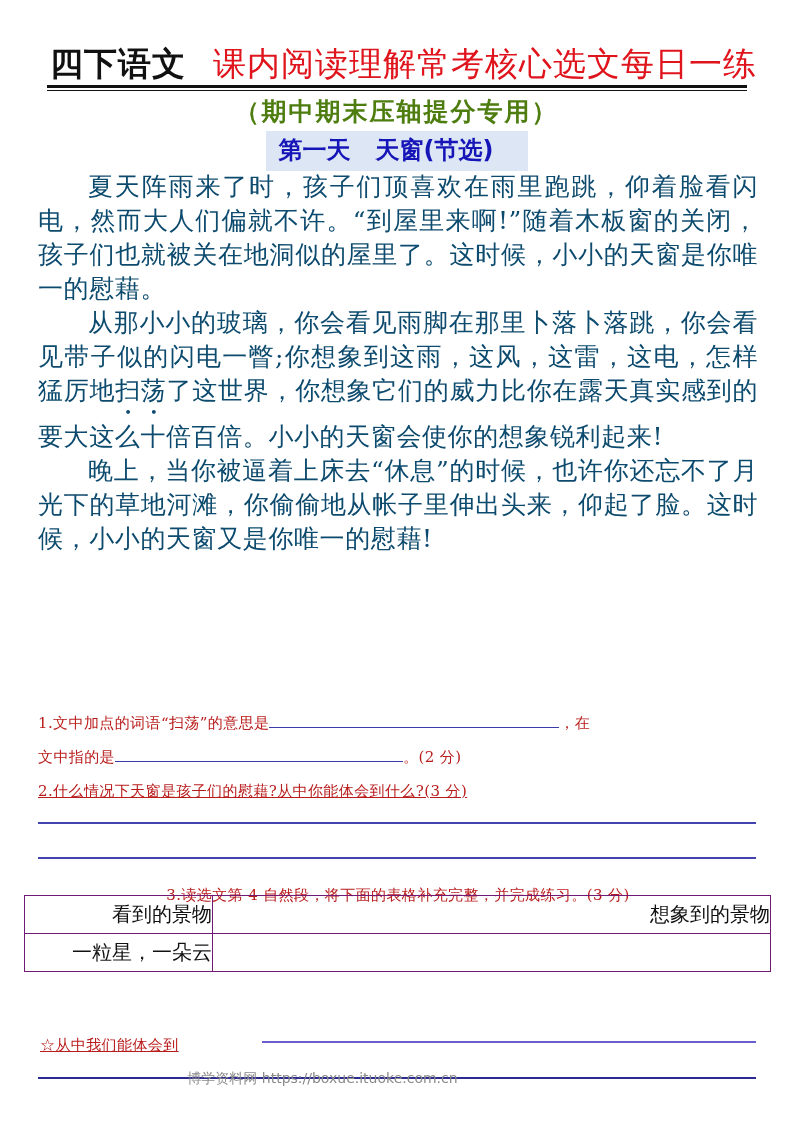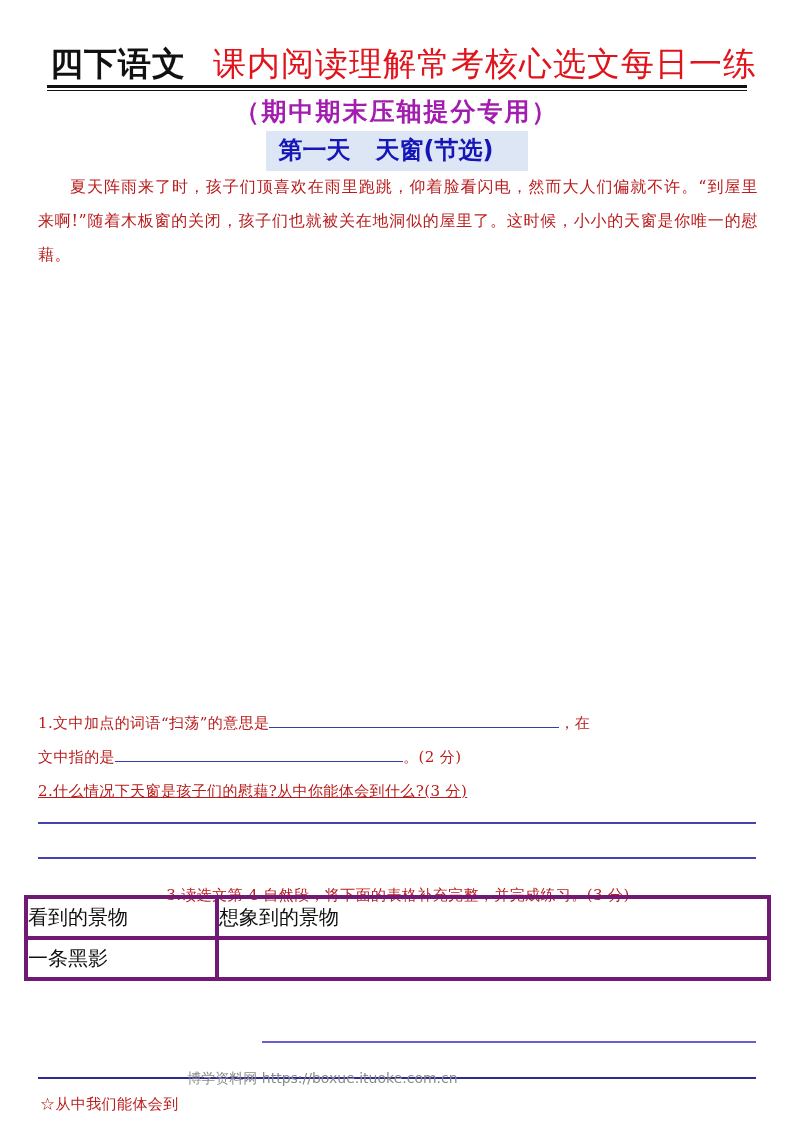--- a/index.html
+++ b/index.html
@@ -6,86 +6,88 @@
     body { width: 793px; height: 1122px; position: relative; overflow: hidden;
            font-family: "DejaVu Serif", "Liberation Serif", serif; }
     .title { position: absolute; left: 50px; top: 42px; width: 700px; text-align: center;
              font-size: 33px; font-weight: bold; letter-spacing: 1px; white-space: nowrap;
              line-height: 44px; font-family: "DejaVu Sans", sans-serif; }
     .title .black { color: #111111; }
     .title .red { color: #e0141c; font-weight: normal; margin-left: 27px; }
     .rule-thick { position: absolute; left: 47px; width: 700px; top: 85px; height: 3px; background: #111; }
     .rule-thin { position: absolute; left: 47px; width: 700px; top: 90px; height: 1px; background: #111; }
     .subtitle { position: absolute; left: 0; width: 793px; top: 95px; text-align: center;
-                color: #a21caf; font-size: 25px; font-weight: bold; line-height: 34px;
+                color: #4d7c0f; font-size: 25px; font-weight: bold; line-height: 34px;
                 font-family: "DejaVu Sans", sans-serif; letter-spacing: 2px; }
     .day-title-wrap { position: absolute; left: 266px; top: 131px; width: 262px; height: 40px;
                       background: #dce6f5; }
     .day-title { position: absolute; left: 266px; top: 131px; width: 240px; text-align: center;
                  color: #1616b8; font-size: 24px; font-weight: bold; line-height: 38px;
                  font-family: "DejaVu Sans", sans-serif; white-space: pre; }
     .passage { position: absolute; left: 38px; top: 170px; width: 720px;
-               color: #b91c1c; font-size: 16px; line-height: 34px; letter-spacing: 0.6px;
+               color: #0c4a6e; font-size: 25px; line-height: 34px; letter-spacing: 0.6px;
                text-align: justify; }
     .passage p { margin: 0; text-indent: 2em; }
     .dot-word { text-emphasis: dot; -webkit-text-emphasis: dot; text-emphasis-position: under;
                 -webkit-text-emphasis-position: under; }
     .q { position: absolute; left: 38px; width: 720px; color: #b91c1c; font-size: 15px; line-height: 34px;
          letter-spacing: 0.4px; margin-top: 16px; }
     .blank { display: inline-block; border-bottom: 1.5px solid #3a3aa8; vertical-align: baseline;
              height: 20px; }
     .hline { position: absolute; left: 38px; width: 718px; height: 2px; background: #4444b0; }
     table.scenes { position: absolute; left: 24px; top: 895px; width: 747px; border-collapse: collapse;
                    font-size: 20px; color: #111; }
-    table.scenes td { border: 4px solid #701a75; height: 37px; text-align: left; padding: 0; }
+    table.scenes td { border: 1px solid #701a75; height: 37px; text-align: right; padding: 0; }
     table.scenes td.c1 { width: 187px; }
     .footer { position: absolute; left: 0; width: 645px; top: 1070px; text-align: center;
               color: #8a8a8a; font-size: 14px; font-family: "DejaVu Sans", sans-serif; }
   </style>
 </head>
 <body>
 
 <div class="title">
   <span class="black">四下语文</span><span class="red">课内阅读理解常考核心选文每日一练</span>
 </div>
 <div class="rule-thick"></div>
 <div class="rule-thin"></div>
 
 <div class="subtitle">（期中期末压轴提分专用）</div>
 
 <div class="day-title-wrap"></div>
 <div class="day-title">第一天   天窗(节选)</div>
 
 <div class="passage">
   <p>夏天阵雨来了时，孩子们顶喜欢在雨里跑跳，仰着脸看闪电，然而大人们偏就不许。“到屋里来啊!”随着木板窗的关闭，孩子们也就被关在地洞似的屋里了。这时候，小小的天窗是你唯一的慰藉。</p>
+  <p><span>从那小小的玻璃，你会看见雨脚在那里卜落卜落跳，你会看见带子似的闪电一瞥;你想象到这雨，这风，这雷，这电，怎样猛厉地</span><span class="dot-word">扫荡</span><span>了这世界，你想象它们的威力比你在露天真实感到的要大这么十倍百倍。小小的天窗会使你的想象锐利起来!</span></p>
+  <p>晚上，当你被逼着上床去“休息”的时候，也许你还忘不了月光下的草地河滩，你偷偷地从帐子里伸出头来，仰起了脸。这时候，小小的天窗又是你唯一的慰藉!</p>
 </div>
 
 <div class="q" style="top: 690px;">
   <span>1.文中加点的词语“扫荡”的意思是</span><span class="blank" style="width: 290px;"></span><span>，在</span><br>
   <span>文中指的是</span><span class="blank" style="width: 288px;"></span><span>。(2 分)</span>
 </div>
 
 <div class="q" style="top: 758px; text-decoration: underline;">2.什么情况下天窗是孩子们的慰藉?从中你能体会到什么?(3 分)</div>
 <div class="hline" style="top: 822px;"></div>
 <div class="hline" style="top: 857px;"></div>
 
 <div class="q" style="top: 862px; text-align: center;">3.读选文第 4 自然段，将下面的表格补充完整，并完成练习。(3 分)</div>
 
 <table class="scenes">
   <tbody>
       <tr>
     <td class="c1">看到的景物</td>
     <td>想象到的景物</td>
   </tr>
   <tr>
-    <td class="c1">一条黑影</td>
+    <td class="c1">一粒星，一朵云</td>
     <td></td>
   </tr>
 </tbody>
   </table>
 
-<div class="q" style="top: 1071px; left: 40px;">
+<div class="q" style="top: 1012px; left: 40px; text-decoration: underline;">
   <span>☆从中我们能体会到</span>
 </div>
 <div class="hline" style="top: 1041px; left: 262px; width: 494px; background: #6a5fd0; height: 2px;"></div>
 <div class="hline" style="top: 1077px; background: #2a2a90; height: 1.5px;"></div>
 
 <div class="footer">博学资料网 https://boxue.ituoke.com.cn</div>
 
 </body></html>

